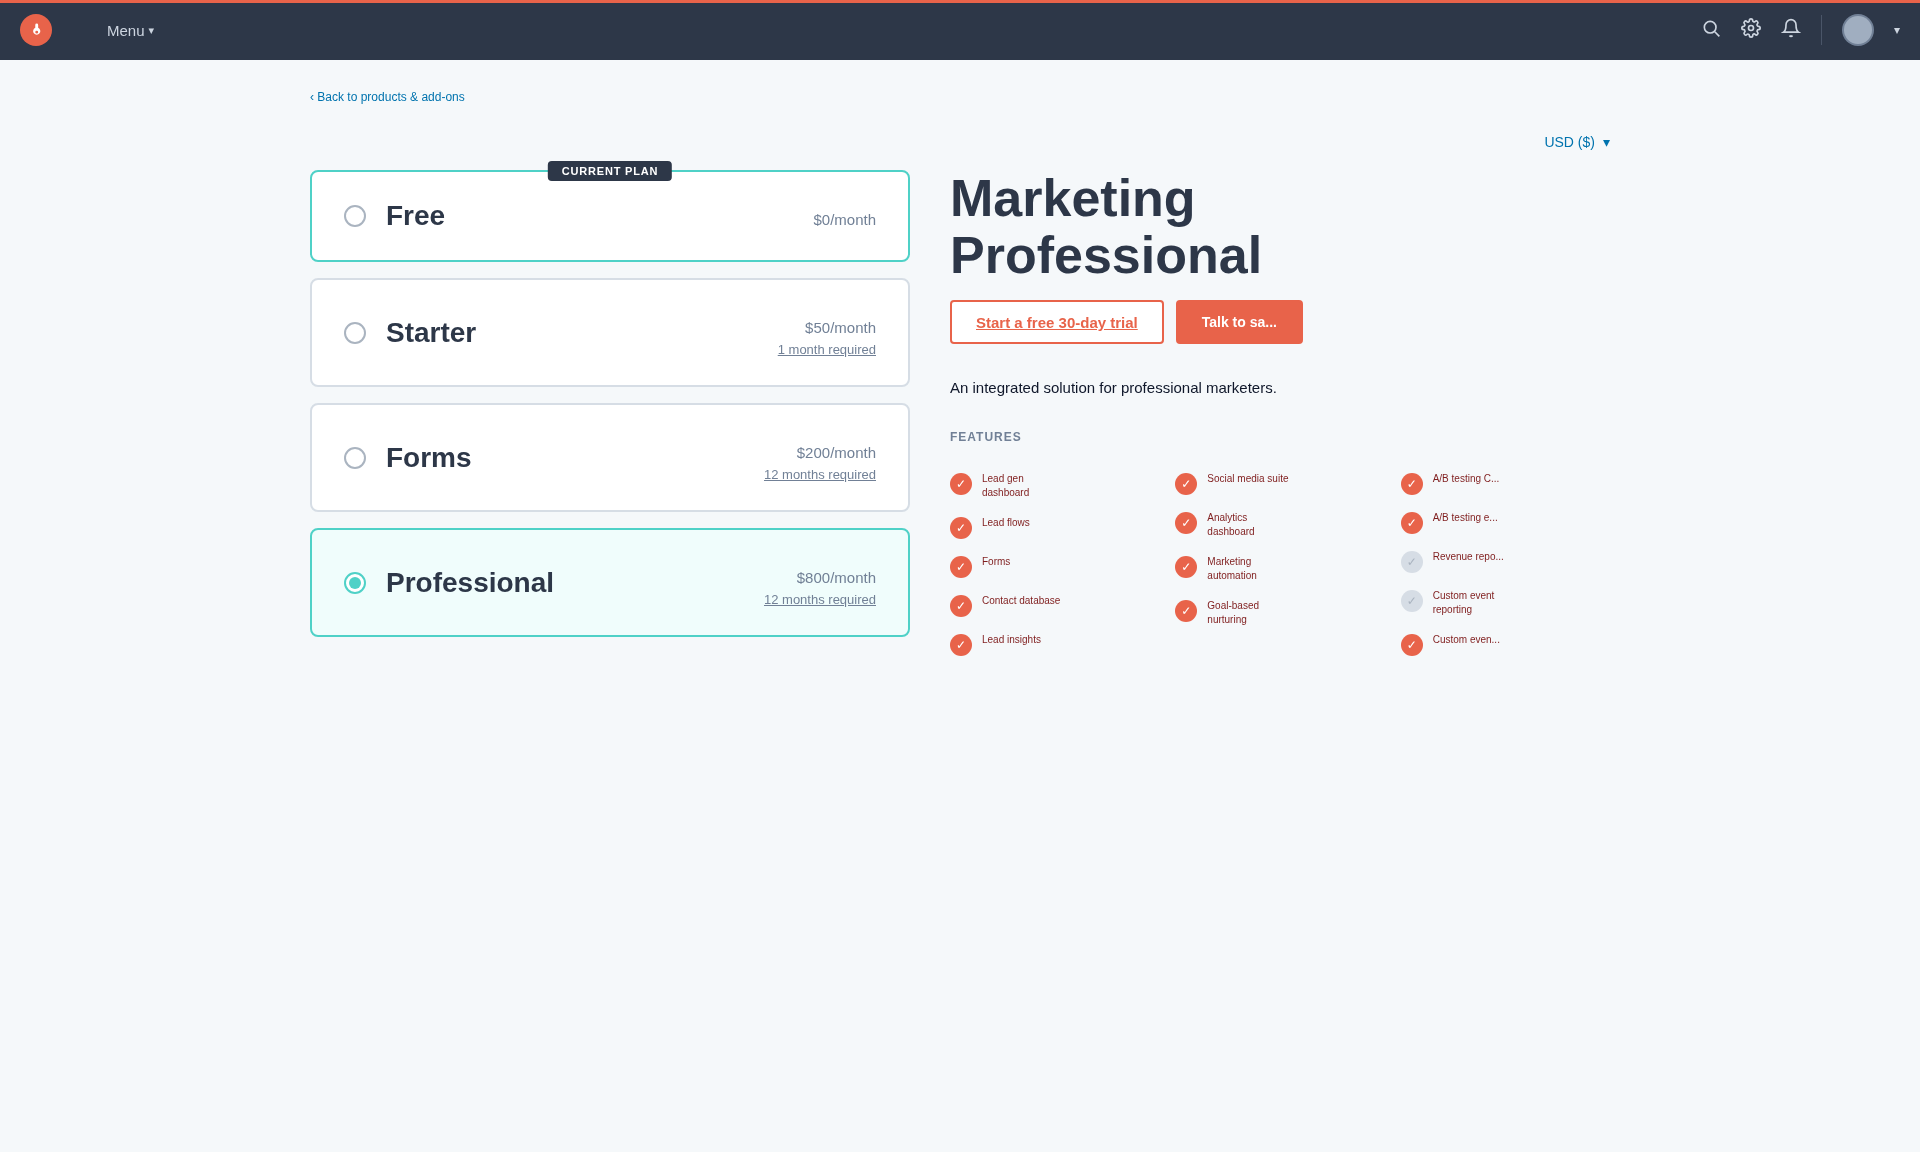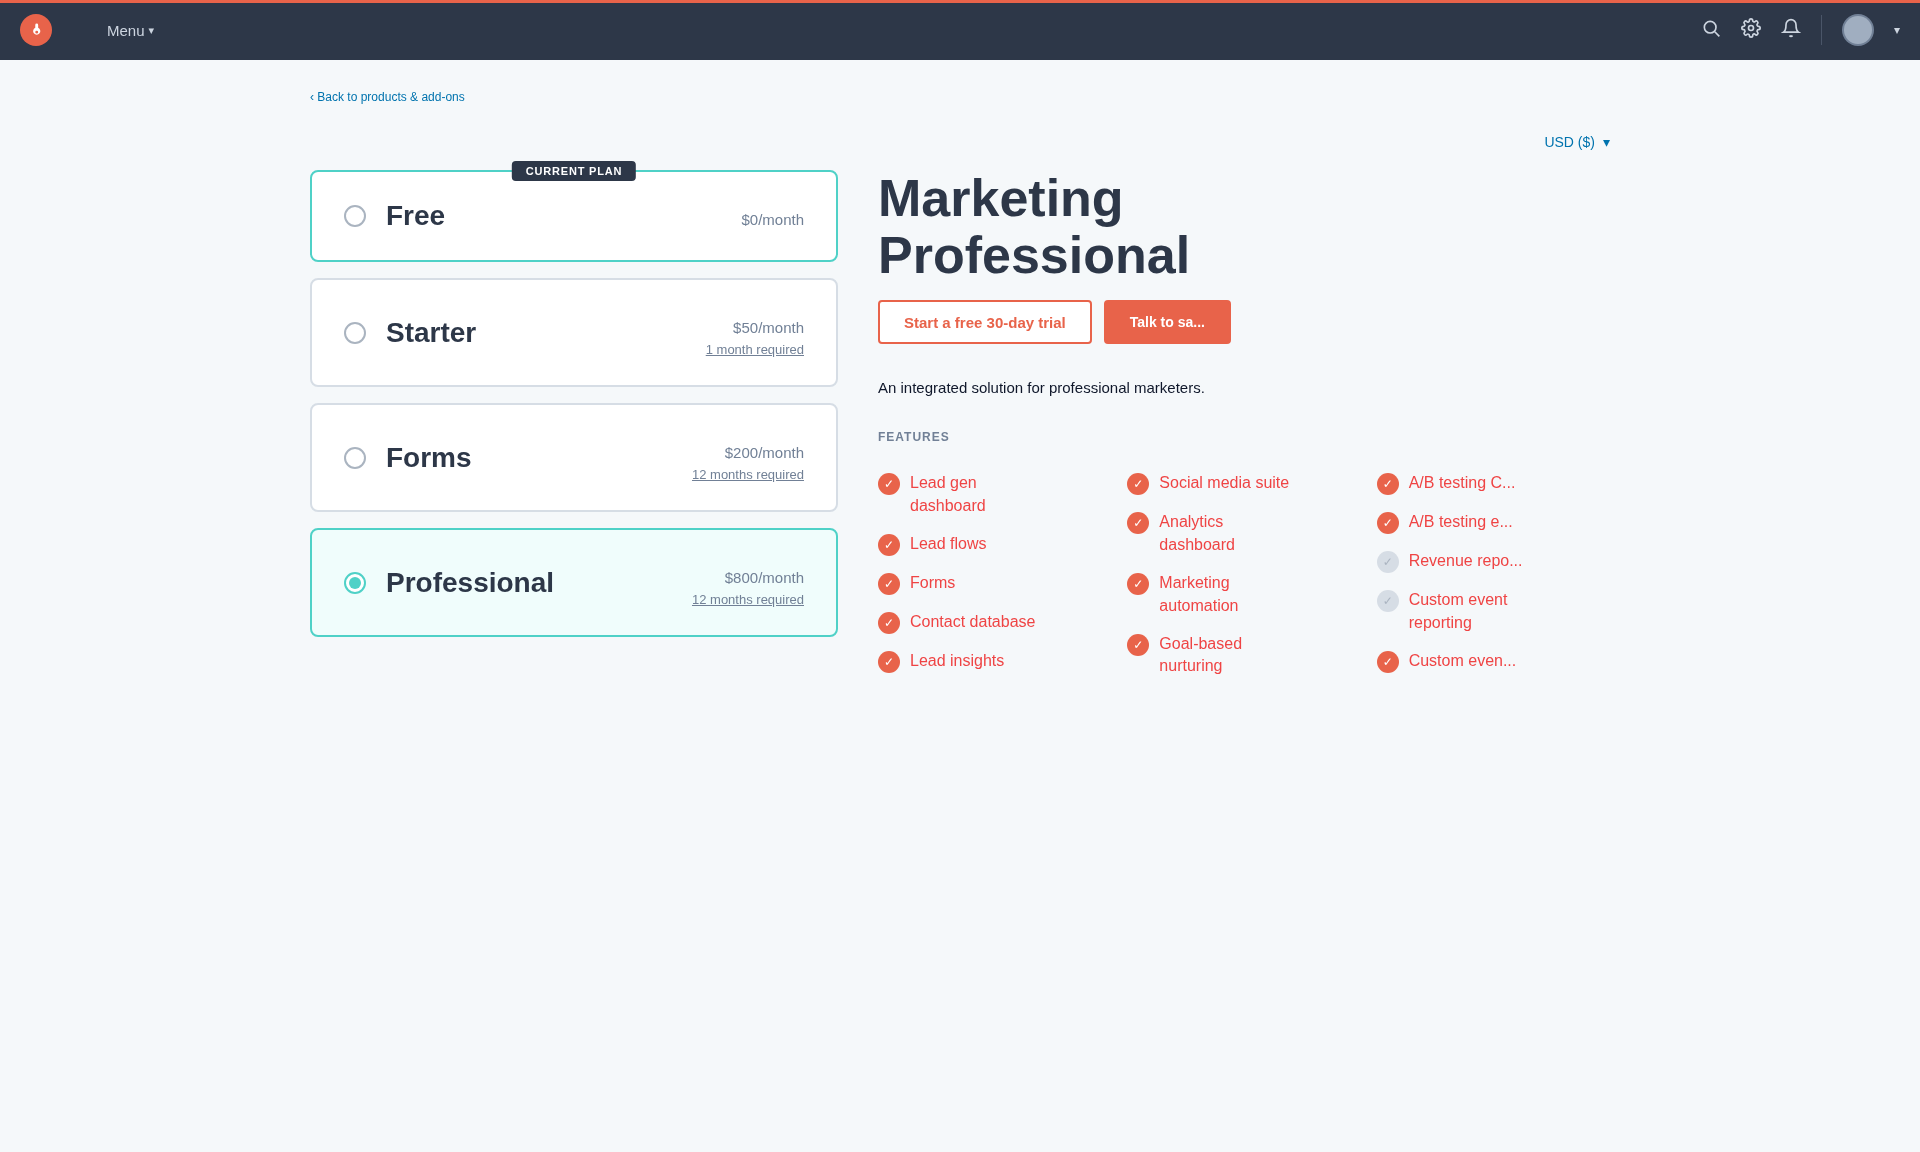--- a/index.html
+++ b/index.html
@@ -80,21 +80,21 @@
       display: flex; align-items: center; gap: 8px;
     }
 
     
     .main-layout {
       display: flex; gap: 40px;
       margin-top: 10px;
     }
 
     
-    .plans-column { width: 528px; flex-shrink: 0; }
+    .plans-column { width: 600px; flex-shrink: 0; }
 
     .plan-card {
       border: 2px solid #d6dde5;
       border-radius: 8px;
       padding: 28px 32px;
       margin-bottom: 16px;
       background: white;
       display: flex; align-items: center;
       position: relative;
       cursor: pointer;
@@ -163,20 +163,21 @@
     }
     .trial-btn {
       background: white;
       border: 2px solid #e8634a;
       color: #e8634a;
       padding: 0 24px;
       font-size: 15px; font-weight: 600;
       border-radius: 4px;
       cursor: pointer;
       white-space: nowrap;
+      text-decoration: underline;
     }
     .talk-btn {
       background: #e8634a;
       border: 2px solid #e8634a;
       color: white;
       padding: 12px 24px;
       font-size: 14px; font-weight: 600;
       border-radius: 4px;
       cursor: pointer;
     }
@@ -204,21 +205,21 @@
       display: flex; align-items: center; justify-content: center;
       font-size: 12px;
       flex-shrink: 0;
       margin-top: 1px;
     }
     .check-icon.gray {
       background: #d6dde5;
       color: #aab4c0;
     }
     .feature-text {
-      font-size: 16px; color: #ef4444; line-height: 1.4;
+      font-size: 10px; color: #7f1d1d; line-height: 1.4;
     }
   </style>
 </head>
 <body>
 
 <nav class="top-nav">
   <div class="nav-left">
     <div class="hubspot-logo">
       <svg width="18" height="18" viewBox="0 0 100 100" fill="white">
         <path d="M62 38V22a8 8 0 1 0-16 0v16a20 20 0 1 0 16 0zm-8 32a8 8 0 1 1 0-16 8 8 0 0 1 0 16z"></path>

